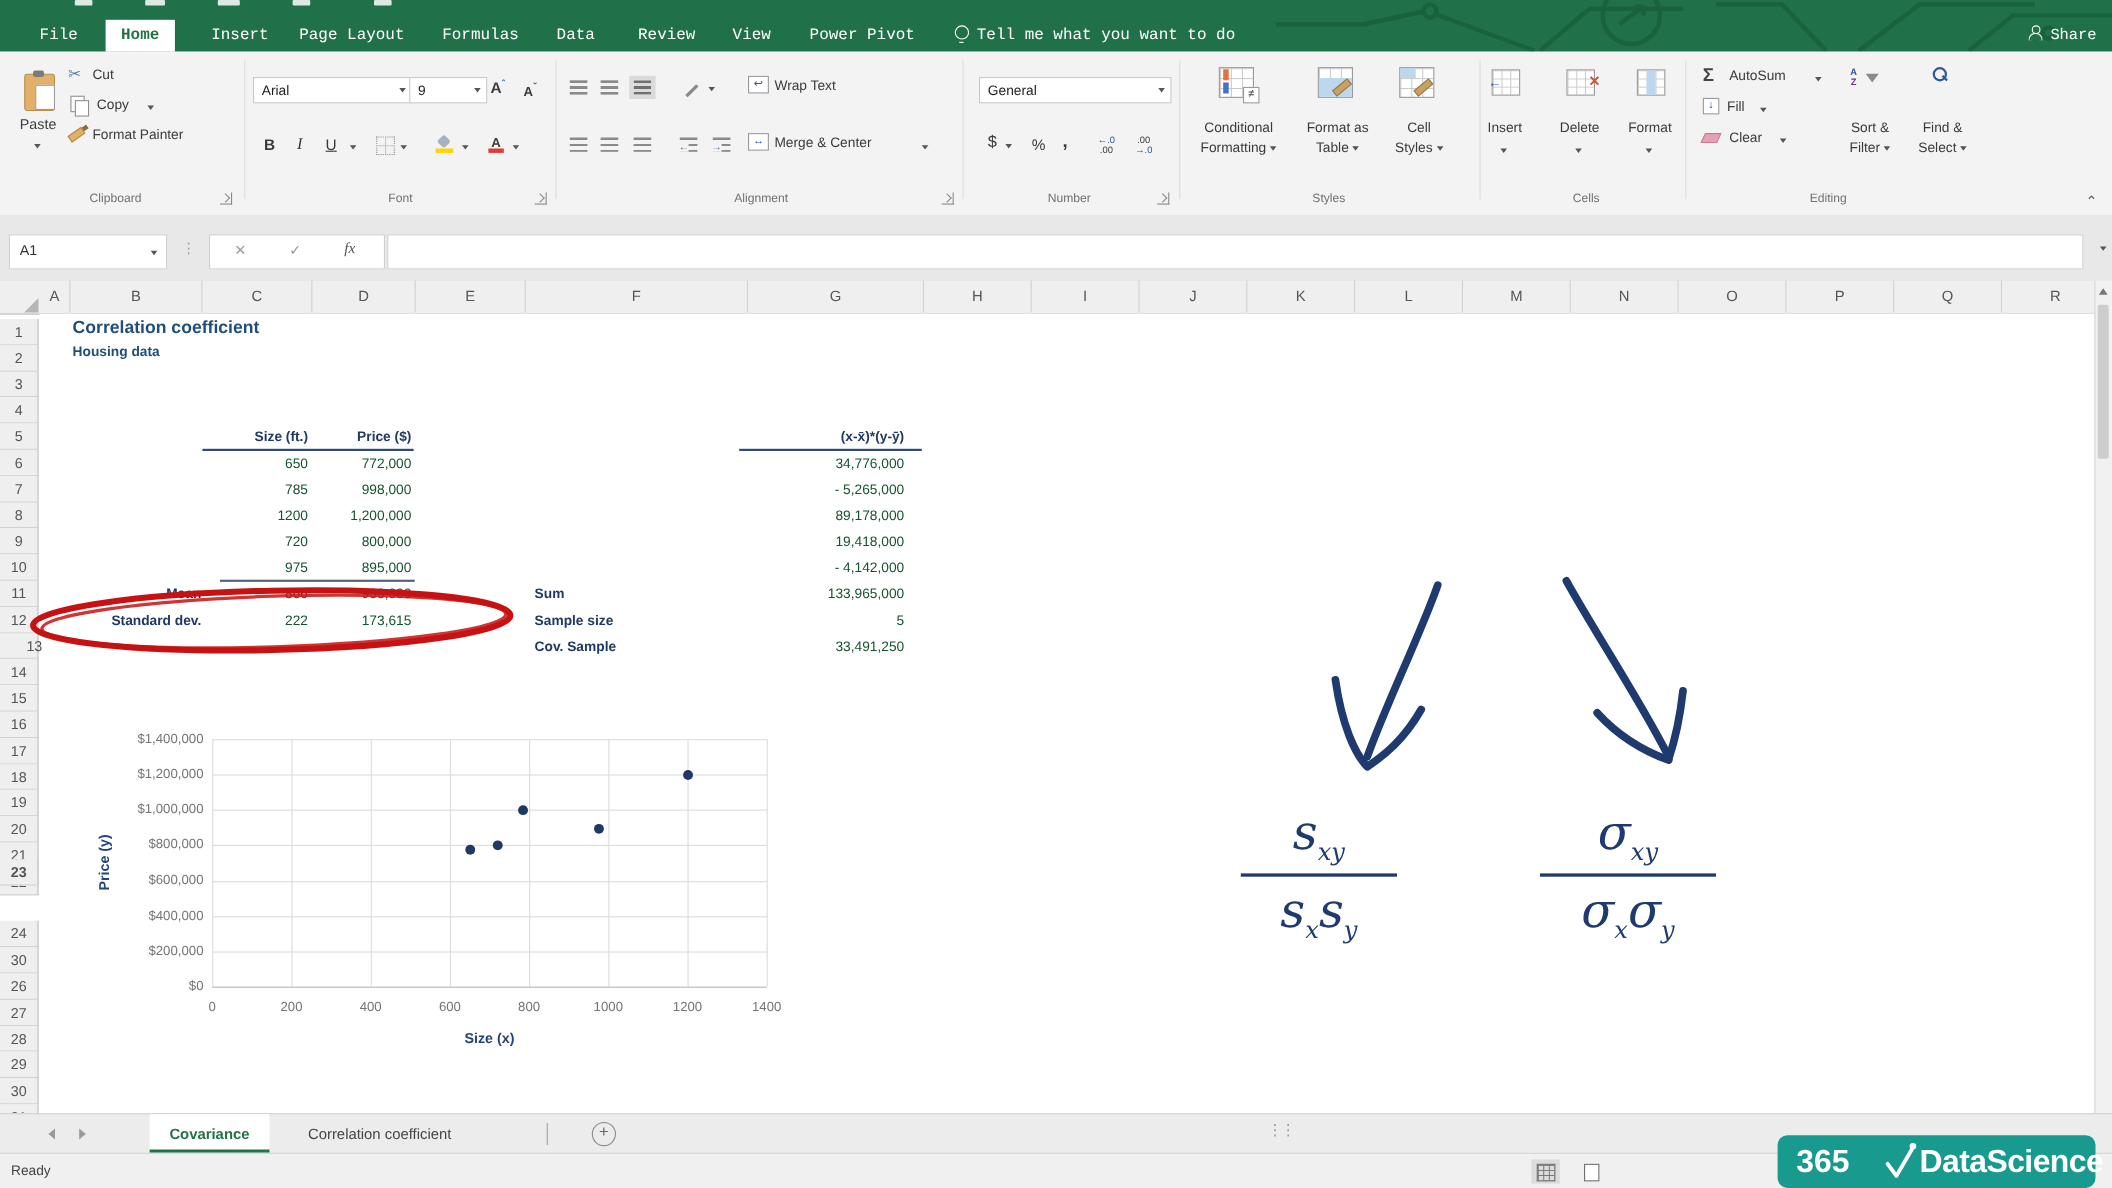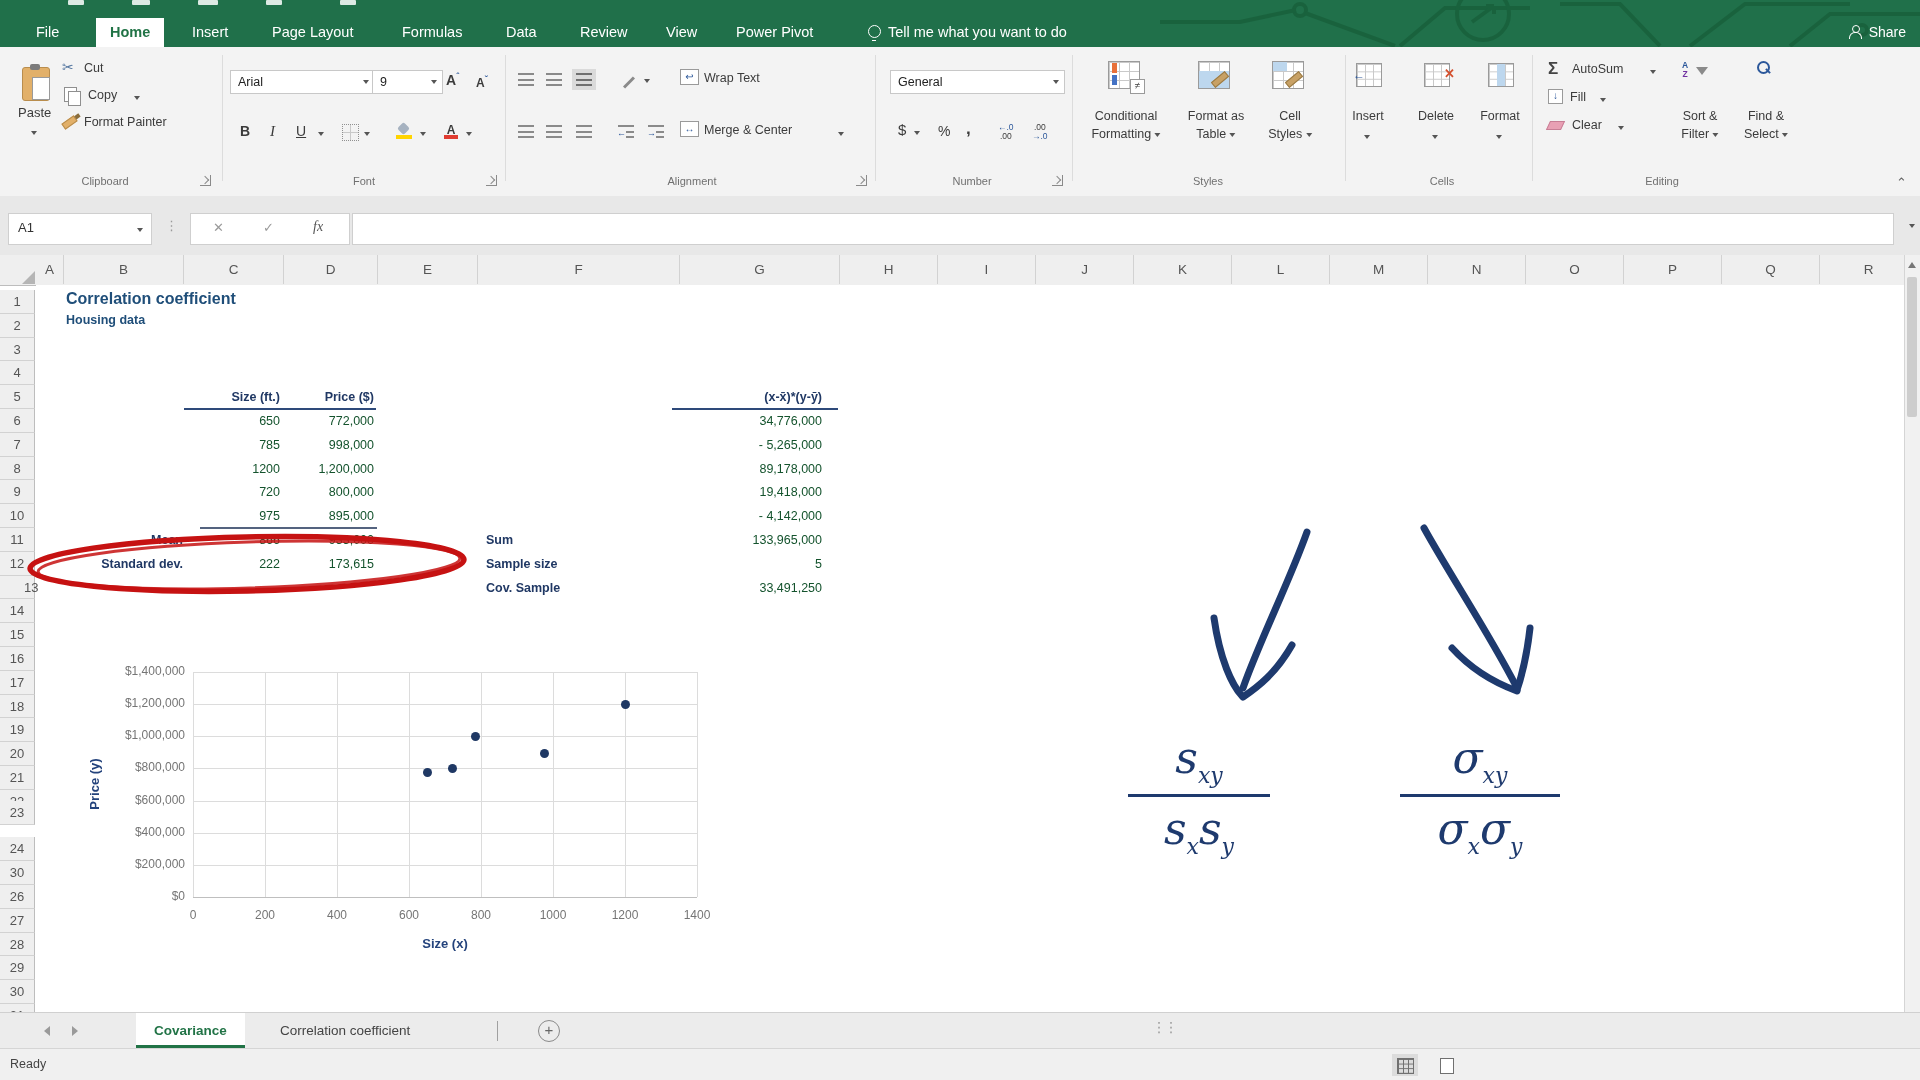--- a/index.html
+++ b/index.html
@@ -1,20 +1,20 @@
 <!DOCTYPE html>
 <html><head>
 <meta charset="utf-8">
 <style>
   html,body{margin:0;padding:0;background:#fff;}
   #canvas{position:relative;width:1920px;height:1080px;overflow:hidden;
           font-family:"Liberation Sans",sans-serif;-webkit-font-smoothing:antialiased;}
   .abs{position:absolute;}
   
-  #titlebar{position:absolute;left:0;top:0;width:1920px;height:47px;background:#20704a;}
+  #titlebar{position:absolute;left:0;top:0;width:1920px;height:47px;background:#20704a;font-family:Liberation Mono, monospace;}
   .qat-frag{position:absolute;top:0;height:5px;background:rgba(255,255,255,.85);border-radius:1px;}
   .ribbon-tab{position:absolute;top:18px;height:29px;line-height:29px;padding:0 14px;color:#fff;
               font-size:14.5px;white-space:nowrap;}
   .ribbon-tab.active{background:#fff;color:#217346;font-weight:bold;}
   #tellme{position:absolute;top:18px;left:868px;height:29px;line-height:29px;color:#fff;font-size:14.5px;}
   .bulb{display:inline-block;width:11px;height:11px;border:1.5px solid #fff;border-radius:50%;
         position:relative;top:1px;margin-right:7px;}
   .bulb:after{content:"";position:absolute;left:3px;top:11px;width:4px;height:3px;border-bottom:1.5px solid #fff;}
   #share{position:absolute;top:18px;right:14px;height:29px;line-height:29px;color:#fff;font-size:14px;}
   .person{display:inline-block;width:14px;height:14px;position:relative;top:2px;margin-right:6px;}
@@ -421,21 +421,21 @@
           <div class="rowhead" style="top: 575.6px; height: 23.8px; line-height: 23.8px; padding-left: 24px;">13</div>
           <div class="rowhead" style="top: 599.4px; height: 23.8px; line-height: 23.8px;">14</div>
           <div class="rowhead" style="top: 623.2px; height: 23.8px; line-height: 23.8px;">15</div>
           <div class="rowhead" style="top: 647px; height: 23.8px; line-height: 23.8px;">16</div>
           <div class="rowhead" style="top: 670.8px; height: 23.8px; line-height: 23.8px;">17</div>
           <div class="rowhead" style="top: 694.6px; height: 23.8px; line-height: 23.8px;">18</div>
           <div class="rowhead" style="top: 718.4px; height: 23.8px; line-height: 23.8px;">19</div>
           <div class="rowhead" style="top: 742.2px; height: 23.8px; line-height: 23.8px;">20</div>
           <div class="rowhead" style="top: 766px; height: 23.8px; line-height: 23.8px;">21</div>
           <div class="rowhead" style="top: 789.8px; height: 23.8px; line-height: 23.8px;">22</div>
-          <div class="rowhead" style="top: 801px; height: 23.8px; line-height: 23.8px;">23</div>
+          <div class="rowhead" style="top: 781px; height: 23.8px; line-height: 23.8px; font-weight: bold;">23</div>
           <div class="rowhead" style="top: 837.4px; height: 23.8px; line-height: 23.8px;">24</div>
           <div class="rowhead" style="top: 861.2px; height: 23.8px; line-height: 23.8px;">30</div>
           <div class="rowhead" style="top: 885px; height: 23.8px; line-height: 23.8px;">26</div>
           <div class="rowhead" style="top: 908.8px; height: 23.8px; line-height: 23.8px;">27</div>
           <div class="rowhead" style="top: 932.6px; height: 23.8px; line-height: 23.8px;">28</div>
           <div class="rowhead" style="top: 956.4px; height: 23.8px; line-height: 23.8px;">29</div>
           <div class="rowhead" style="top: 980.2px; height: 23.8px; line-height: 23.8px;">30</div>
           <div class="rowhead" style="top: 1004px; height: 23.8px; line-height: 23.8px;">31</div>
         </div>
 
@@ -565,14 +565,22 @@
     <div style="position:absolute;left:1152px;top:6px;color:#9a9a9a;font-size:14px;letter-spacing:-2px">⋮⋮</div>
 
   </div>
 
   <div id="statusbar">
     <span id="status-ready">Ready</span>
     <span class="view-ic" style="left:1392px;background:#dcdcdc"><span class="view-grid"></span></span>
     <span class="view-ic" style="left:1434px"><span class="view-page"></span></span>
   </div>
 
+  <div id="logo">
+    <span class="t1">365</span>
+    <svg width="40" height="40" style="position:absolute;left:92px;top:4px">
+      <circle cx="31" cy="6" r="3" fill="#fff"></circle>
+      <path d="M8 22 L16 33 L30 9" stroke="#fff" stroke-width="3.5" fill="none" stroke-linecap="round" stroke-linejoin="round"></path>
+    </svg>
+    <span class="t2">DataScience</span>
+  </div>
 
 </div>
 
 </body></html>

